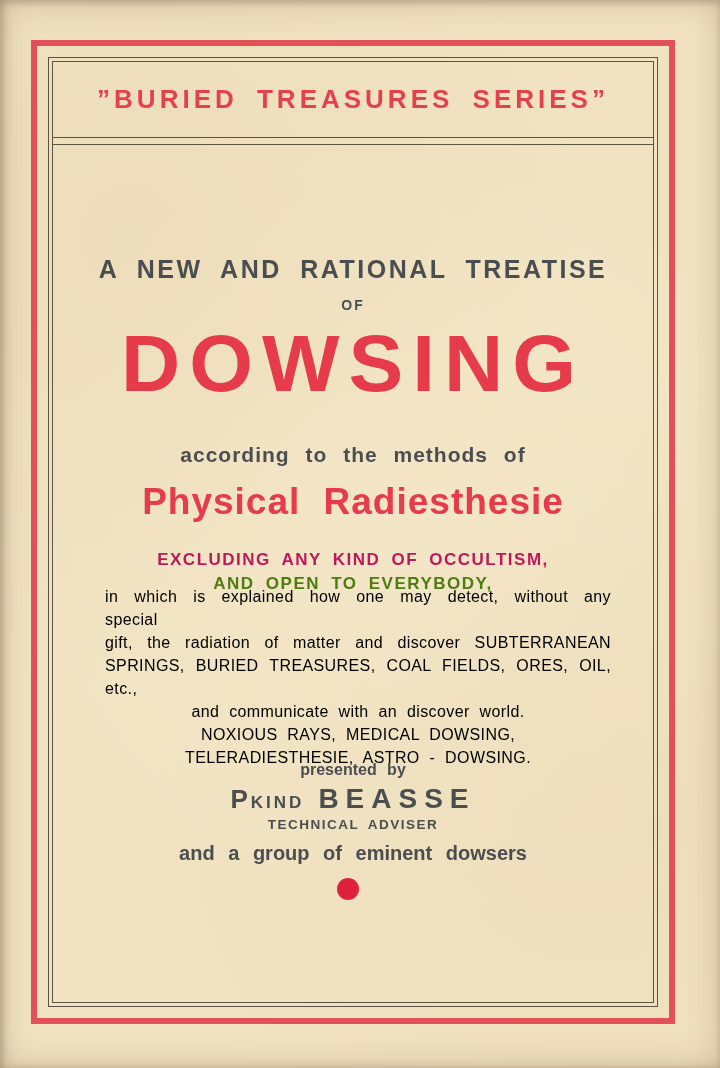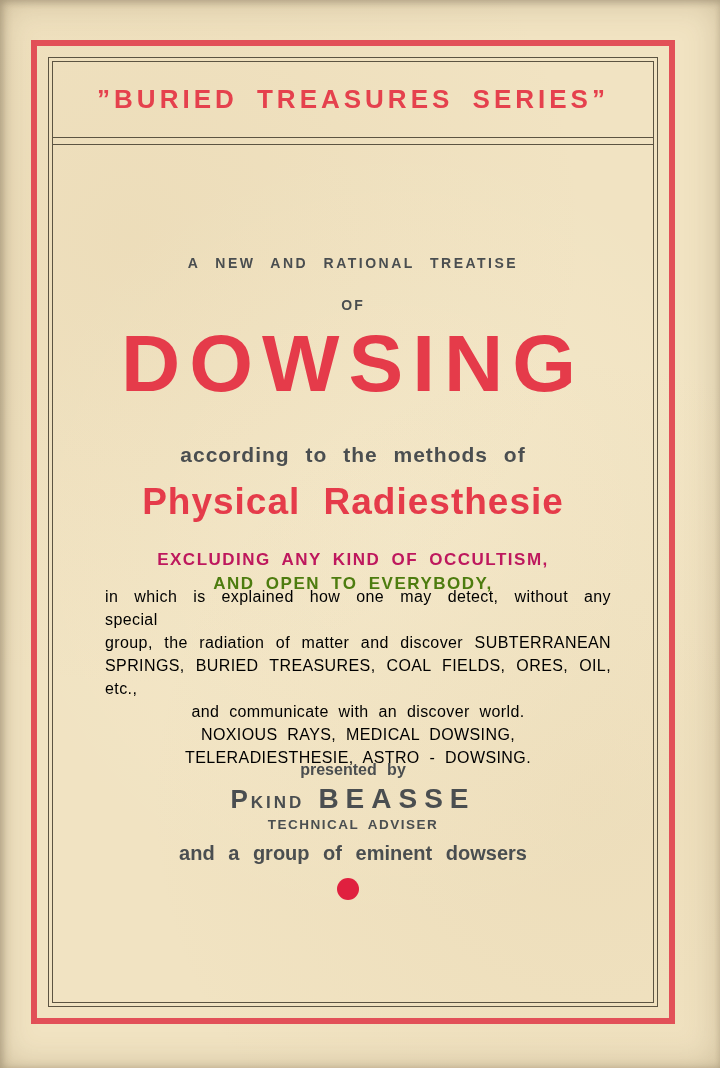--- a/index.html
+++ b/index.html
@@ -79,21 +79,21 @@
     position: absolute;
     left: 0; right: 0;
     text-align: center;
     white-space: nowrap;
   }
   .ink { color: #4a4e50; }
   .red { color: #e53b4a; }
 
   .treatise {
     top: 110px;
-    font-size: 14px;
+    font-size: 25px;
     font-weight: bold;
     letter-spacing: 2.5px;
     word-spacing: 9px;
   }
   .of-line {
     top: 152px;
     font-size: 14px;
     font-weight: bold;
     letter-spacing: 2px;
   }
@@ -211,21 +211,21 @@
         <div class="tline methods ink">according to the methods of</div>
 
         <div class="tline subtitle red">Physical Radiesthesie</div>
 
         <div class="tline occult1">EXCLUDING ANY KIND OF OCCULTISM,</div>
 
         <div class="tline occult2">AND OPEN TO EVERYBODY,</div>
 
         <div class="description">
           <div class="desc-line just">in which is explained how one may detect, without any special</div>
-          <div class="desc-line just">group, the radiation of matter and discover SUBTERRANEAN</div>
+          <div class="desc-line just">gift, the radiation of matter and discover SUBTERRANEAN</div>
           <div class="desc-line just">SPRINGS, BURIED TREASURES, COAL FIELDS, ORES, OIL, etc.,</div>
           <div class="desc-line">and communicate with an discover world.</div>
           <div class="desc-line">NOXIOUS RAYS, MEDICAL DOWSING,</div>
           <div class="desc-line">TELERADIESTHESIE, ASTRO - DOWSING.</div>
         </div>
 
         <div class="tline presented ink">presented by</div>
 
         <div class="tline author ink">
           <span class="initial">P</span><span class="first-rest">KIND</span><span class="last">BEASSE</span>

